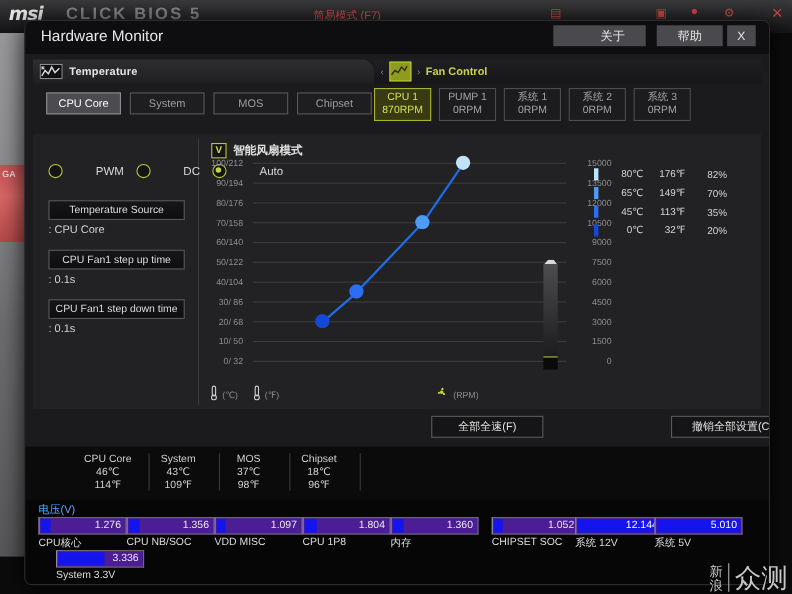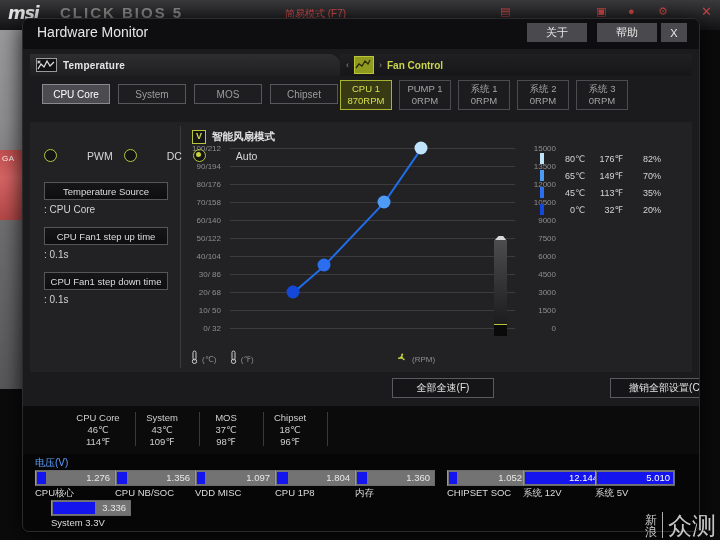--- a/index.html
+++ b/index.html
@@ -7,42 +7,42 @@
     width:720px;height:540px;overflow:hidden;
     font-family:"Liberation Sans","DejaVu Sans",sans-serif;
     background:#111;
   }
   #root{position:relative;width:720px;height:540px;overflow:hidden;}
 
   
   .bios-bg{position:absolute;inset:0;background:#0b0b0c;}
   .bios-top{position:absolute;left:0;top:0;width:720px;height:30px;
     background:linear-gradient(180deg,#3a3a3c 0%,#232325 60%,#141416 100%);}
-  .bios-left{position:absolute;left:0;top:30px;width:28px;height:359px;
+  .bios-left{position:absolute;left:0;top:30px;width:28px;height:476px;
     background:linear-gradient(180deg,#9a9a9c 0%,#8e8e90 25%,#6e6e70 55%,#58585a 100%);}
   .bios-redband{position:absolute;left:0;top:120px;width:26px;height:70px;
     background:linear-gradient(180deg,#d04848 0%,#e86060 40%,#c04040 100%);opacity:.85;}
   .bios-ga{position:absolute;left:2px;top:124px;font-size:8px;color:#fff;letter-spacing:.5px;}
   .msi-logo{position:absolute;left:8px;top:3px;font-size:17px;font-weight:bold;color:#e8e8e8;
     font-style:italic;letter-spacing:-1px;font-family:"DejaVu Sans",sans-serif;}
   .msi-sub{position:absolute;left:60px;top:4px;font-size:15px;font-weight:bold;color:#cfcfcf;
     letter-spacing:2px;opacity:.55;}
   .bios-mode{position:absolute;left:285px;top:7px;font-size:10px;color:#d04a4a;}
   .bios-ico{position:absolute;top:5px;font-size:11px;color:#c84444;}
   .bios-x{position:absolute;right:8px;top:4px;font-size:13px;color:#c84444;}
 
   
   .dialog{position:absolute;left:22px;top:18px;width:676px;height:512px;
     background:#1b1b1d;border-radius:7px;border:1px solid #2b2b2e;
     box-shadow:0 4px 22px rgba(0,0,0,.85);overflow:hidden;}
   .titlebar{position:relative;height:30px;background:#0e0e10;}
   .title-text{position:absolute;left:14px;top:5px;font-size:14px;color:#e6e6e6;font-weight:500;}
   .tbtn{position:absolute;top:4px;height:19px;background:#4a4a4e;color:#e8e8e8;
     font-size:11px;display:flex;align-items:center;justify-content:center;cursor:pointer;}
-  .tbtn.about{right:112px;width:60px;}
+  .tbtn.about{right:112px;width:60px;padding-left:24px;}
   .tbtn.help{right:42px;width:60px;}
   .tbtn.close{right:12px;width:26px;}
 
   
   .sectionbar{position:relative;margin:5px 7px 0 7px;height:22px;}
   .sec-left{position:absolute;left:0;top:0;width:310px;height:22px;
     background:linear-gradient(180deg,#2e2e30 0%,#1f1f21 100%);
     border-top-right-radius:11px;}
   .sec-left-inner{position:absolute;left:6px;top:0;height:22px;display:flex;align-items:center;gap:6px;}
   .sec-ico{width:21px;height:14px;position:relative;display:inline-block;}
@@ -140,21 +140,21 @@
   .tname{font-size:9.5px;color:#cfcfcf;line-height:12px;}
   .tc{font-size:9.5px;color:#cfcfcf;line-height:12px;}
   .tf{font-size:9.5px;color:#cfcfcf;line-height:12px;}
   .tsep{position:absolute;top:6px;width:1px;height:34px;background:#3a3a3c;}
 
   
   .voltsec{position:relative;height:80px;background:#060607;}
   .volt-title{position:absolute;left:12px;top:2px;font-size:10px;color:#5fa0ff;}
   .vcell{position:absolute;}
   .vgauge{position:relative;width:78px;height:14px;border:1px solid #6a6a6e;
-    border-left:1px solid #9a9a9e;background:#737373;}
+    border-left:1px solid #9a9a9e;background:#4c1d95;}
   .vfill{position:absolute;left:1px;top:1px;height:12px;background:#1414ee;}
   .vnum{position:absolute;right:4px;top:1px;font-size:9.5px;color:#e8e8e8;line-height:12px;}
   .vnum.inside{color:#ffffff;}
   .vlabel{font-size:9.5px;color:#dcdcdc;margin-top:1px;white-space:nowrap;}
 
   
   .wm{position:absolute;right:4px;bottom:2px;display:flex;align-items:flex-end;gap:3px;opacity:.92;}
   .wm-a{font-size:12px;color:#d8d8d8;line-height:12px;font-family:"DejaVu Sans",sans-serif;}
   .wm-b{font-size:24px;color:#d8d8d8;line-height:24px;font-family:"DejaVu Sans",sans-serif;}
   .wm-bar{width:1px;height:26px;background:#bdbdbd;margin:0 2px;}

